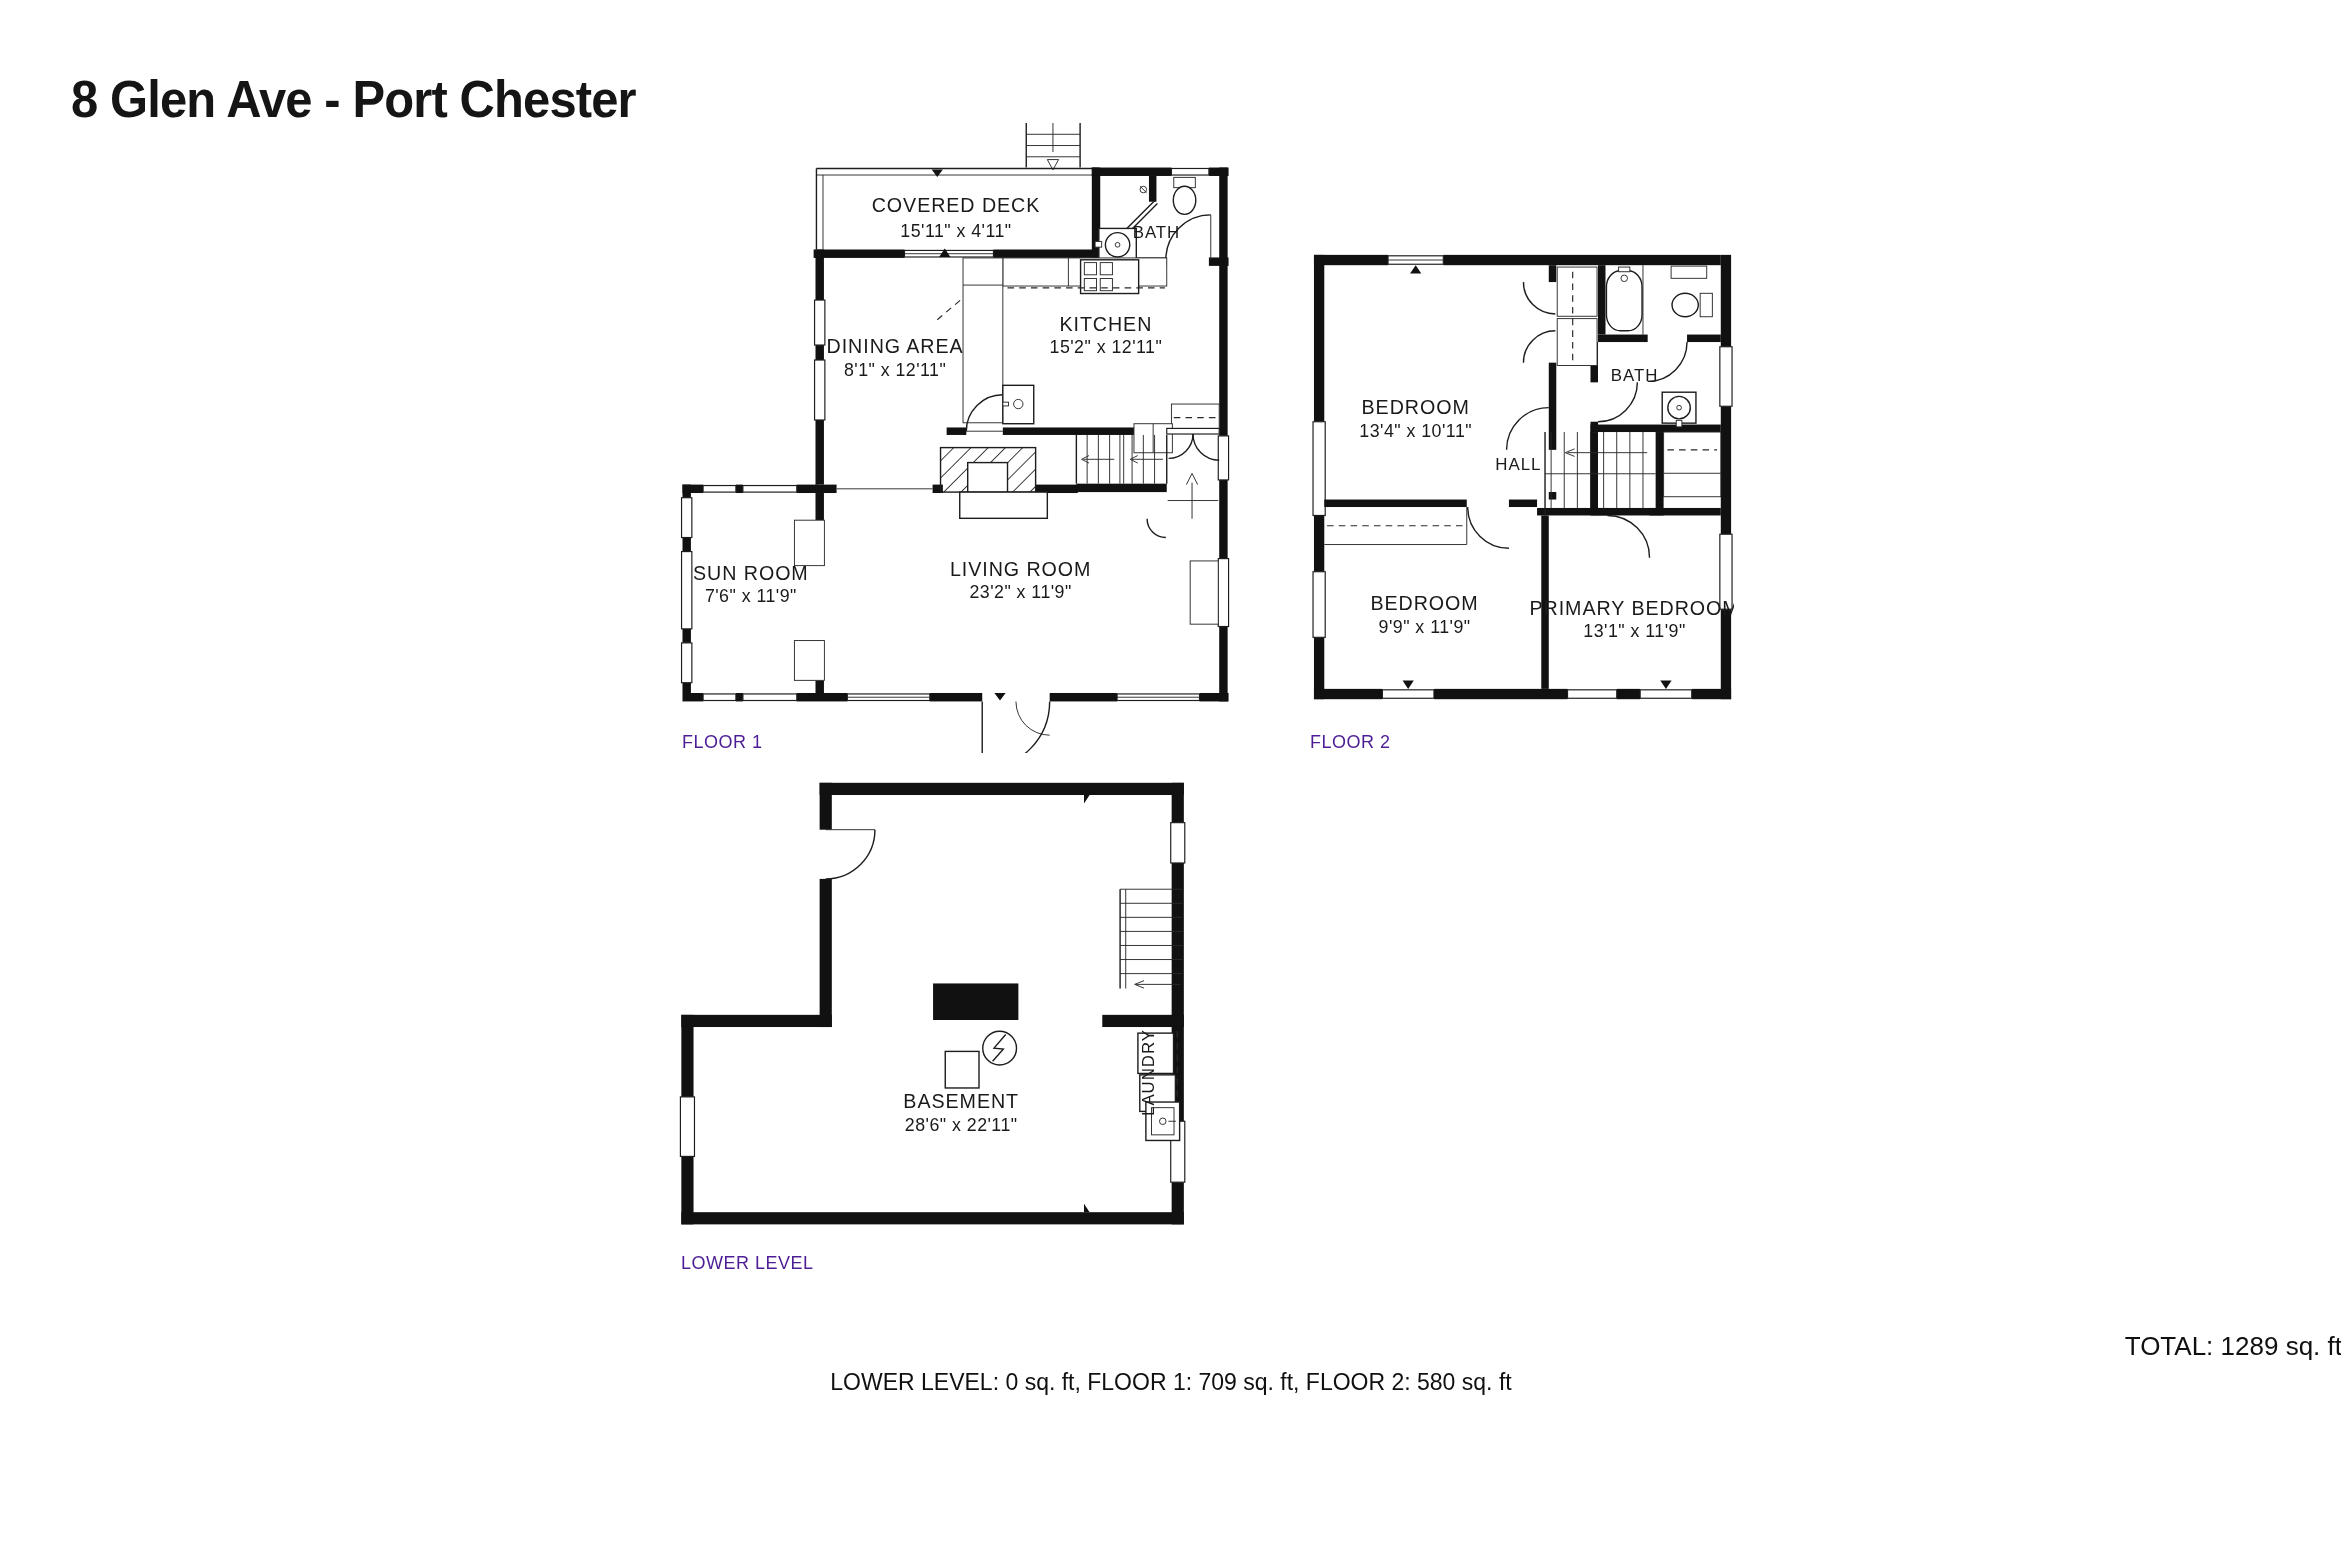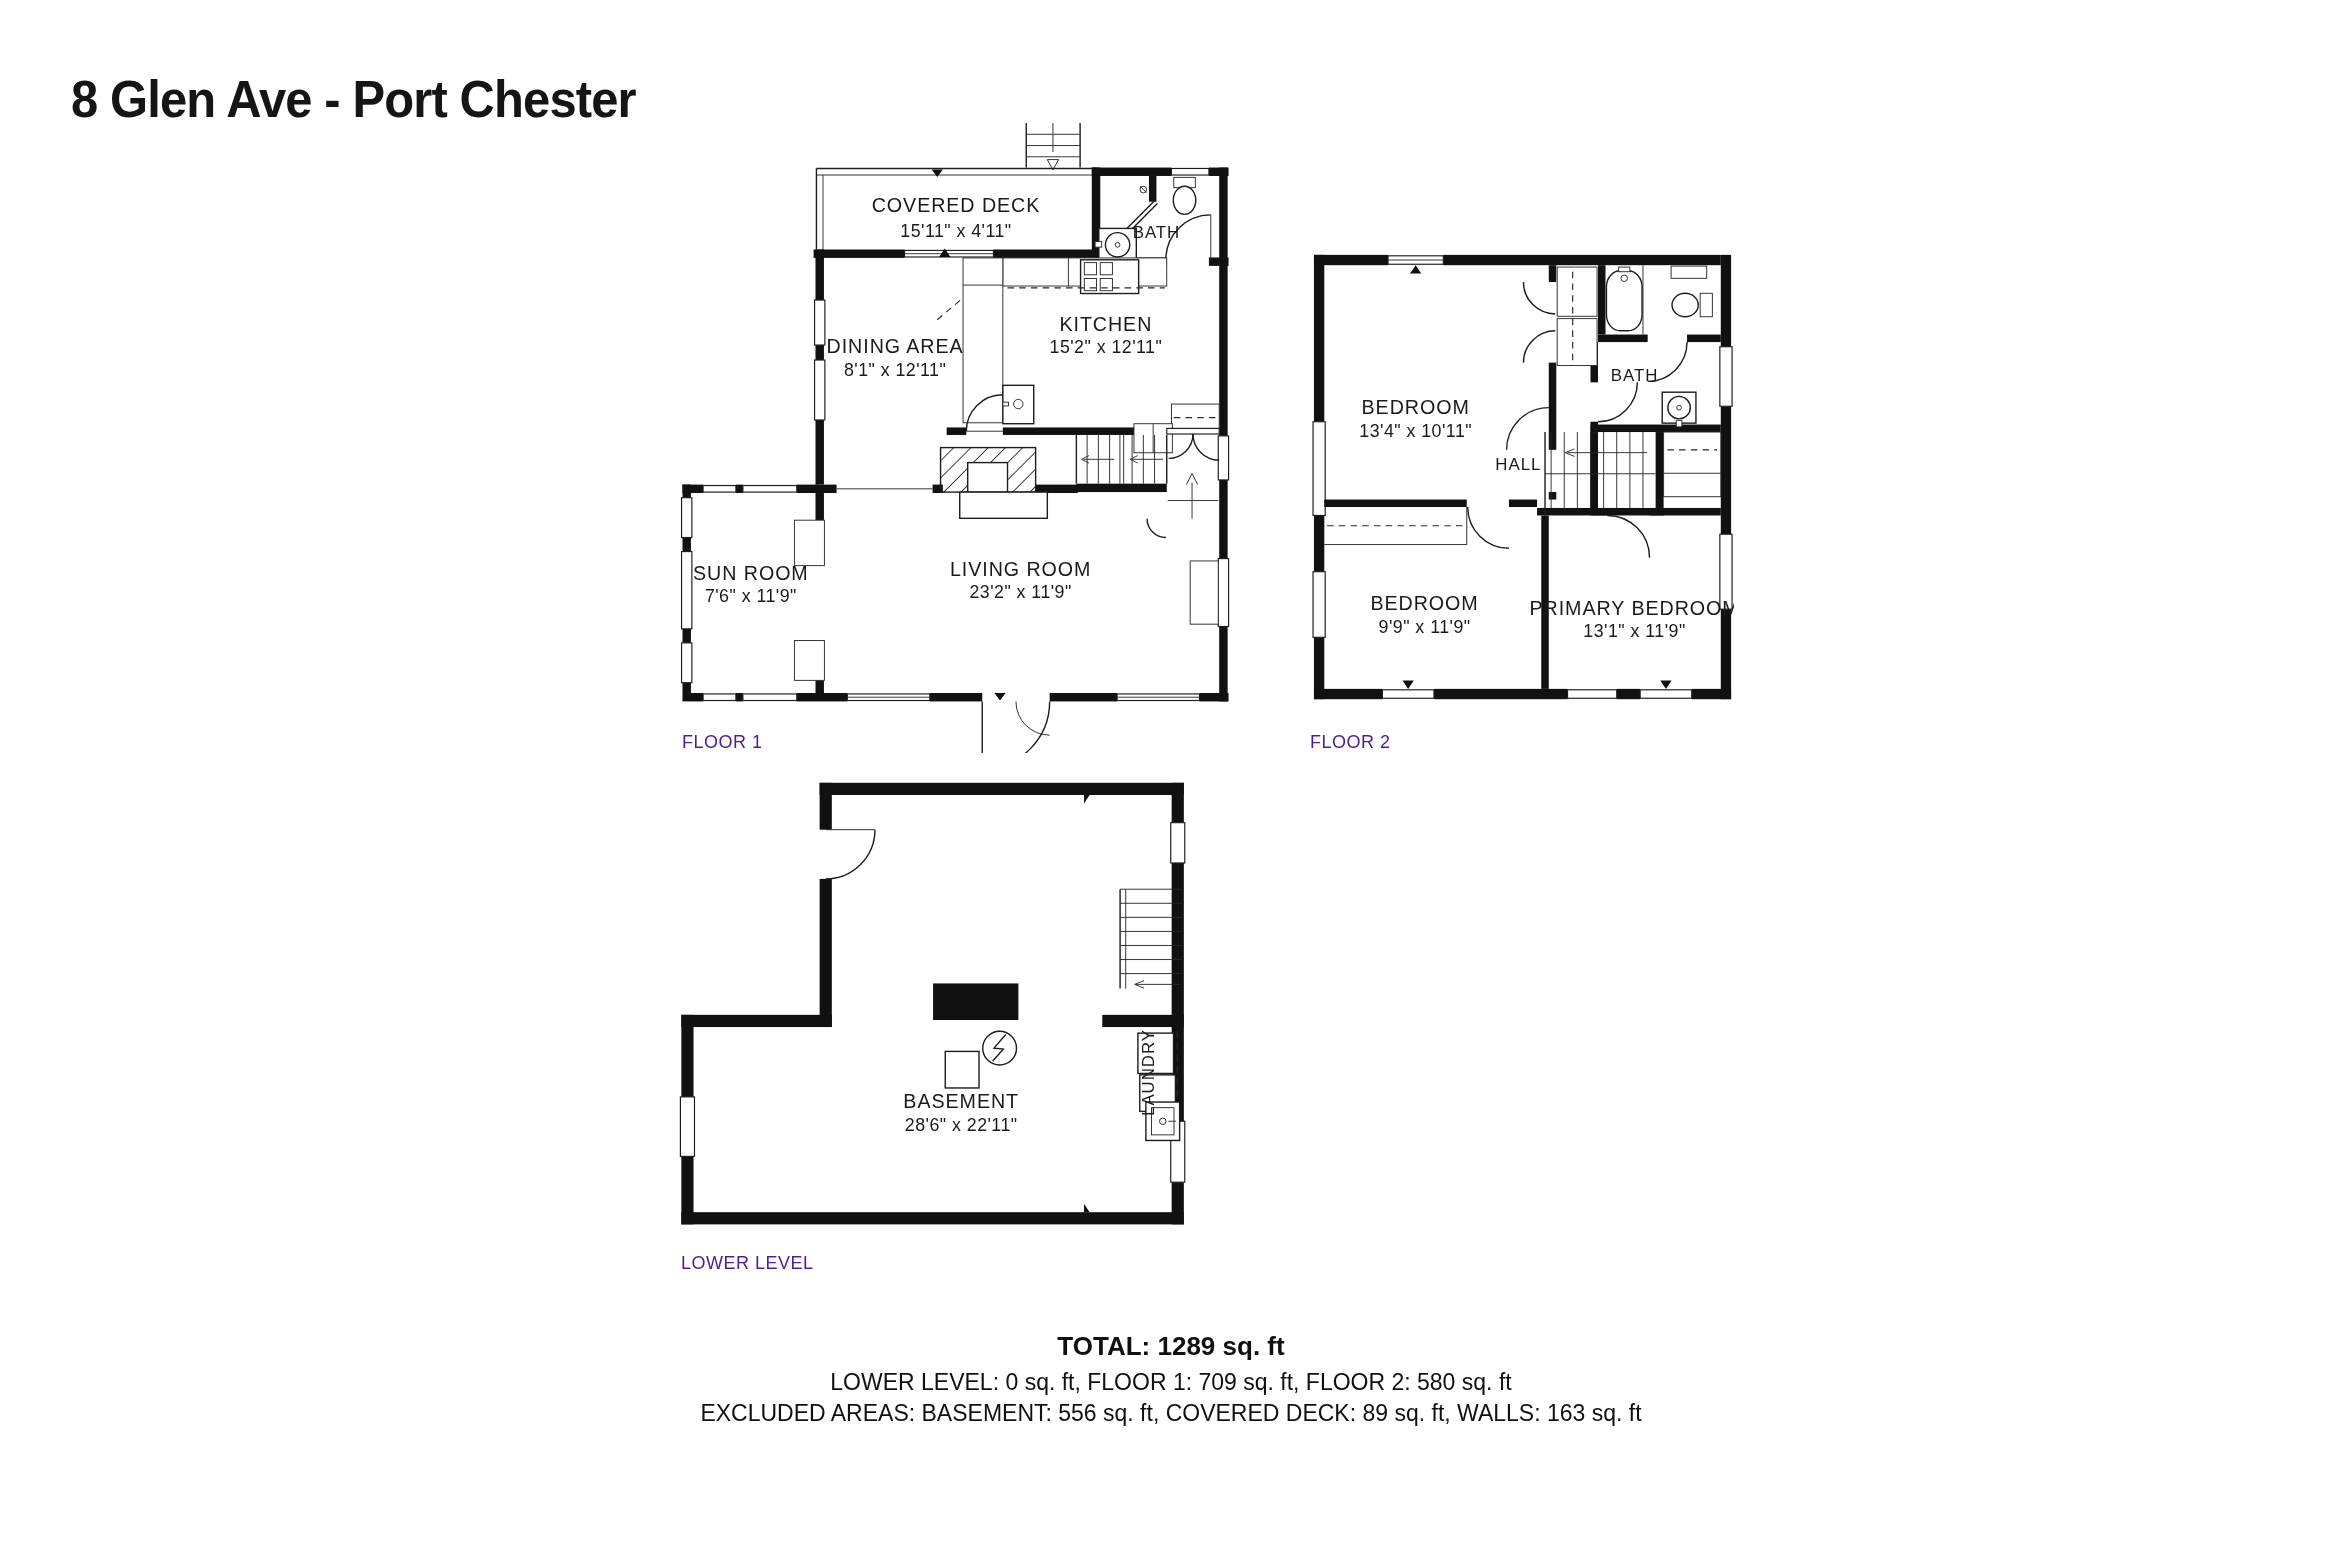--- a/index.html
+++ b/index.html
@@ -24,21 +24,21 @@
   .win{fill:#fff;stroke:#1d1d1d;stroke-width:2.5;}
   .dash{stroke:#2a2a2a;stroke-width:2.5;fill:none;stroke-dasharray:14 11;}
   .tri{fill:#111;stroke:none;}
   text{fill:#1a1a1a;}
   .rname{font-size:42px;letter-spacing:2px;text-anchor:middle;}
   .rdim{font-size:38px;letter-spacing:1px;text-anchor:middle;}
   .rsmall{font-size:36px;letter-spacing:2px;text-anchor:middle;}
   .summary{
     position:absolute;left:0;top:1331px;width:2342px;text-align:center;color:#101010;
   }
-  .summary .total{font-size:26px;font-weight:bold;margin:0 0 6.6px 0;}
+  .summary .total{font-size:26px;font-weight:normal;margin:0 0 6.6px 0;text-align:right;}
   .summary .line{font-size:23px;margin:0 0 4.7px 0;text-align:center;}
   .summary .disclaimer{font-size:12.7px;margin-top:21.6px;letter-spacing:0.2px;}
 </style>
 </head>
 <body>
 
 <div class="title">8 Glen Ave - Port Chester</div>
 
 <svg class="plan" style="left:675px;top:123px" width="562" height="630" viewBox="0 0 1200 1345">
   <defs>
@@ -394,15 +394,14 @@
     <text class="rname" x="602" y="704">BASEMENT</text>
     <text class="rdim" x="602" y="752">28'6" x 22'11"</text>
     <text class="rsmall" x="1014" y="628" transform="rotate(-90 1014 628)">LAUNDRY</text>
   </g>
 </svg>
 <div class="floor-label" style="left:681px;top:1253px">LOWER LEVEL</div>
 
 <div class="summary">
   <div class="total">TOTAL: 1289 sq. ft</div>
   <div class="line">LOWER LEVEL: 0 sq. ft, FLOOR 1: 709 sq. ft, FLOOR 2: 580 sq. ft</div>
-  <div class="line">EXCLUDED AREAS: BASEMENT: 556 sq. ft, COVERED DECK: 89 sq. ft, WALLS: 163 sq. ft</div>
 </div>
 
 
 </body></html>

